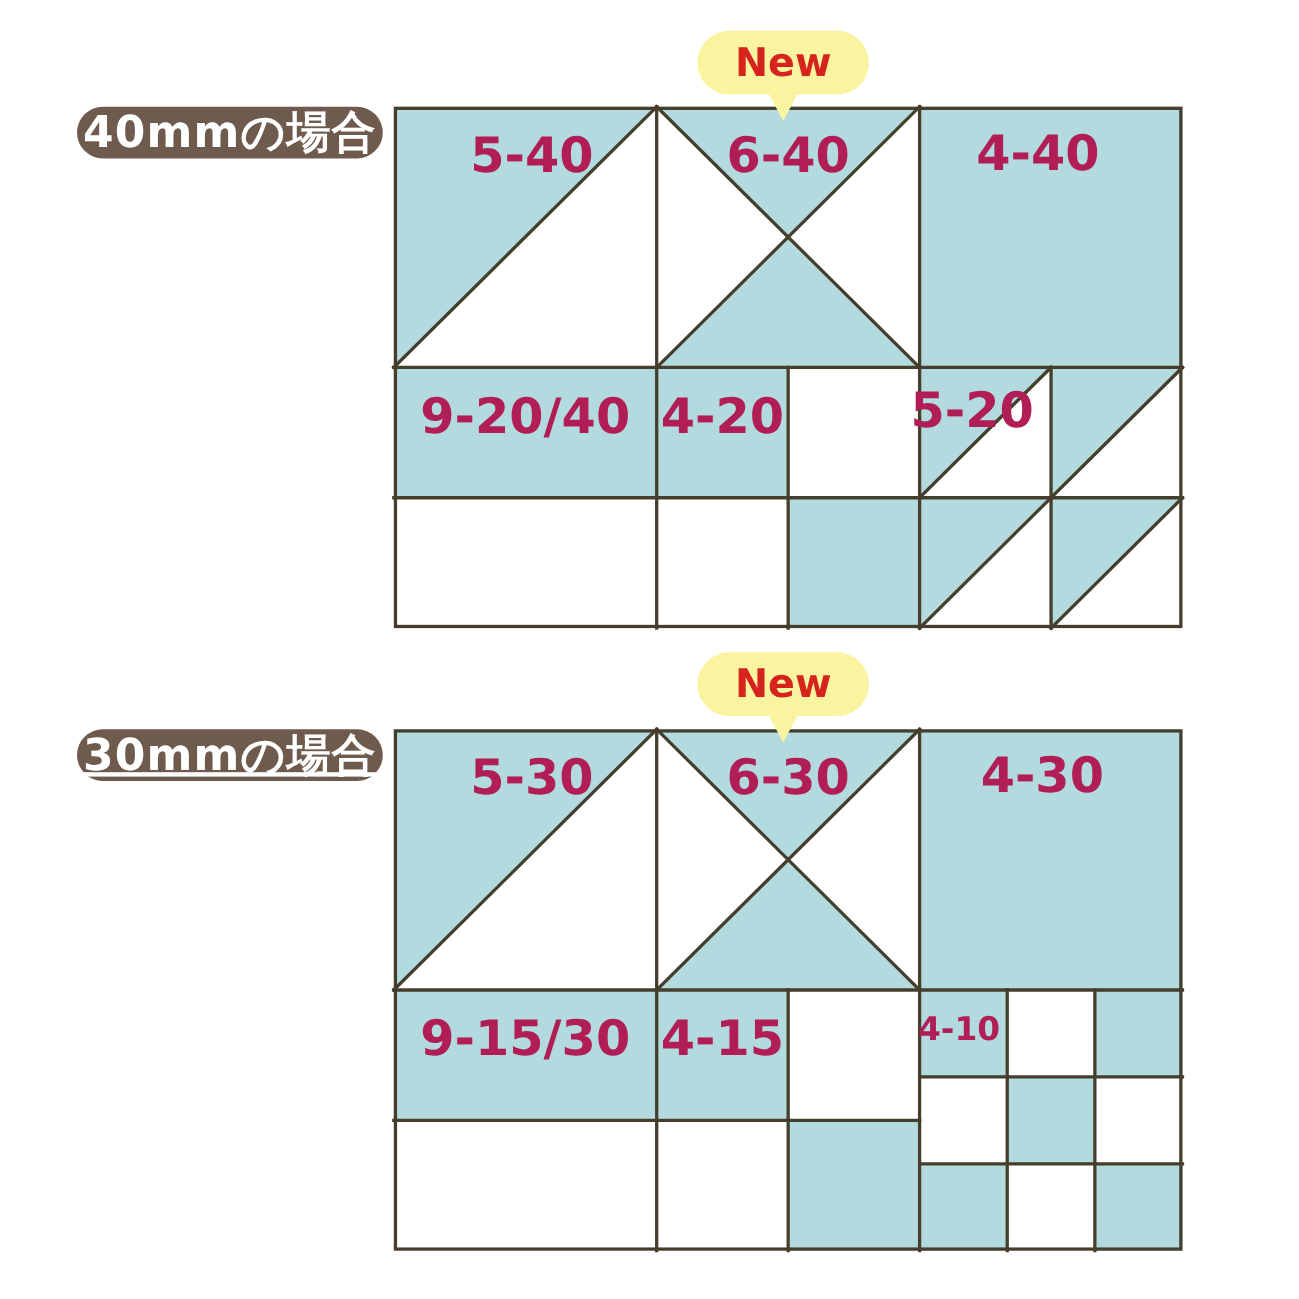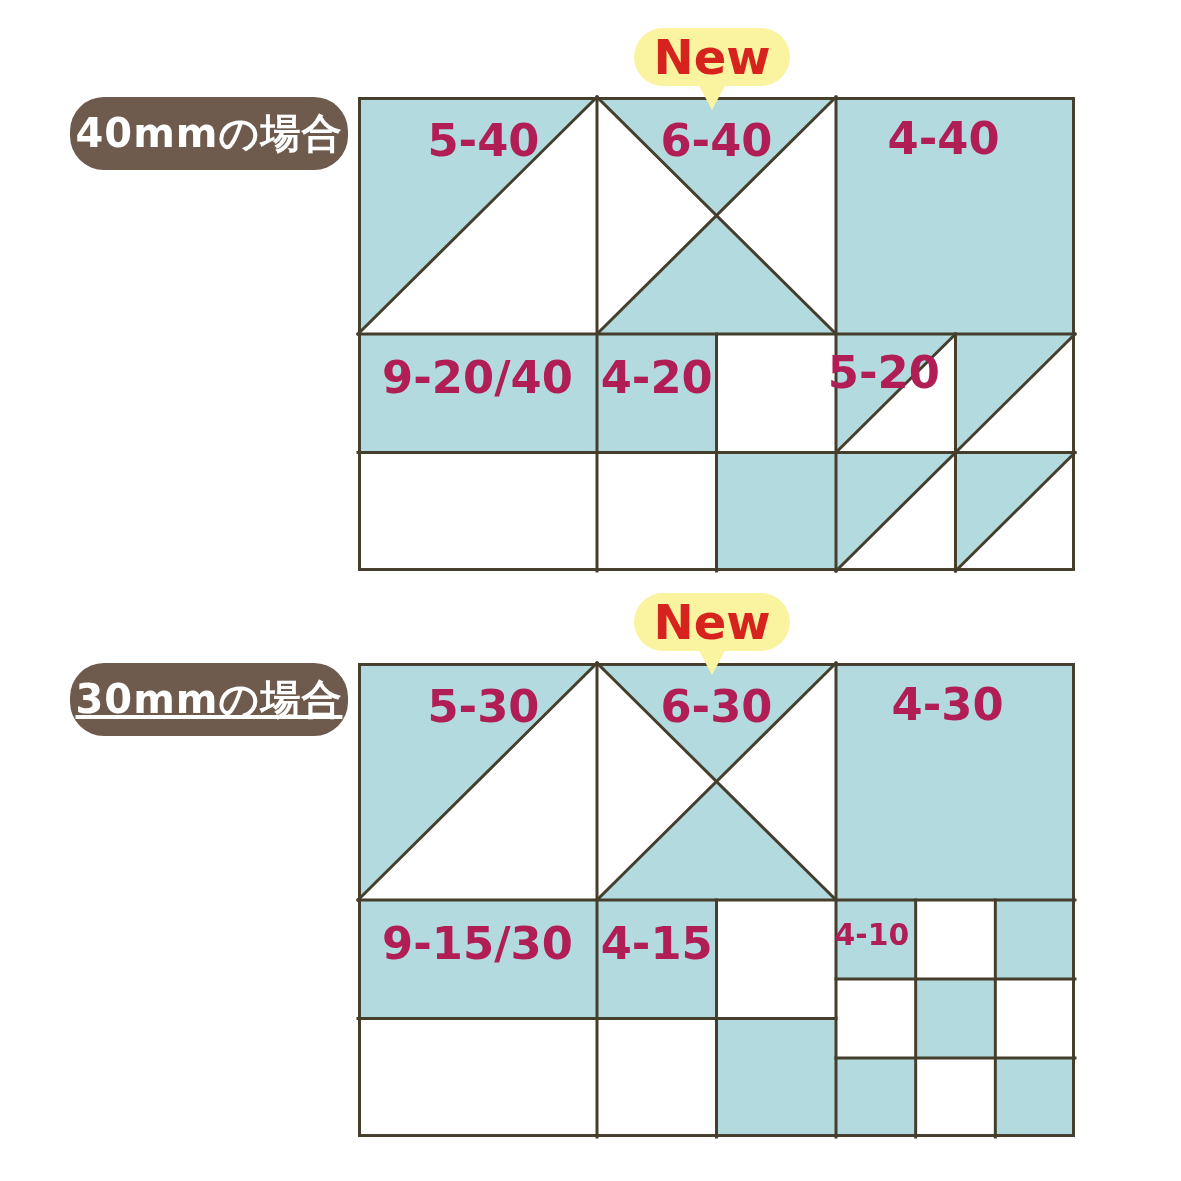--- a/index.html
+++ b/index.html
@@ -8,21 +8,21 @@
     width: 1181px;
     height: 1181px;
     background: #ffffff;
     overflow: hidden;
     font-family: "DejaVu Sans", sans-serif;
   }
   .pill {
     position: absolute;
     left: 70px;
     width: 278px;
-    height: 73px;
+    height: 47px;
     background: var(--pill-bg, #6e5b4d);
     color: var(--pill-text, #ffffff);
     border-radius: 34px;
     display: flex;
     align-items: center;
     justify-content: center;
     font-size: 40px;
     font-weight: bold;
     letter-spacing: 1px;
   }
@@ -32,21 +32,21 @@
     height: 58px;
     background: var(--badge-bg, #faf3a0);
     border-radius: 29px;
     display: flex;
     align-items: center;
     justify-content: center;
     z-index: 3;
   }
   .badge .badge-text {
     color: var(--badge-text, #d7231d);
-    font-size: 48px;
+    font-size: 36px;
     font-weight: bold;
     text-align: center;
   }
   .badge .tail {
     position: absolute;
     left: 50%;
     top: 100%;
     transform: translate(-50%, -6px);
     width: 0;
     height: 0;

